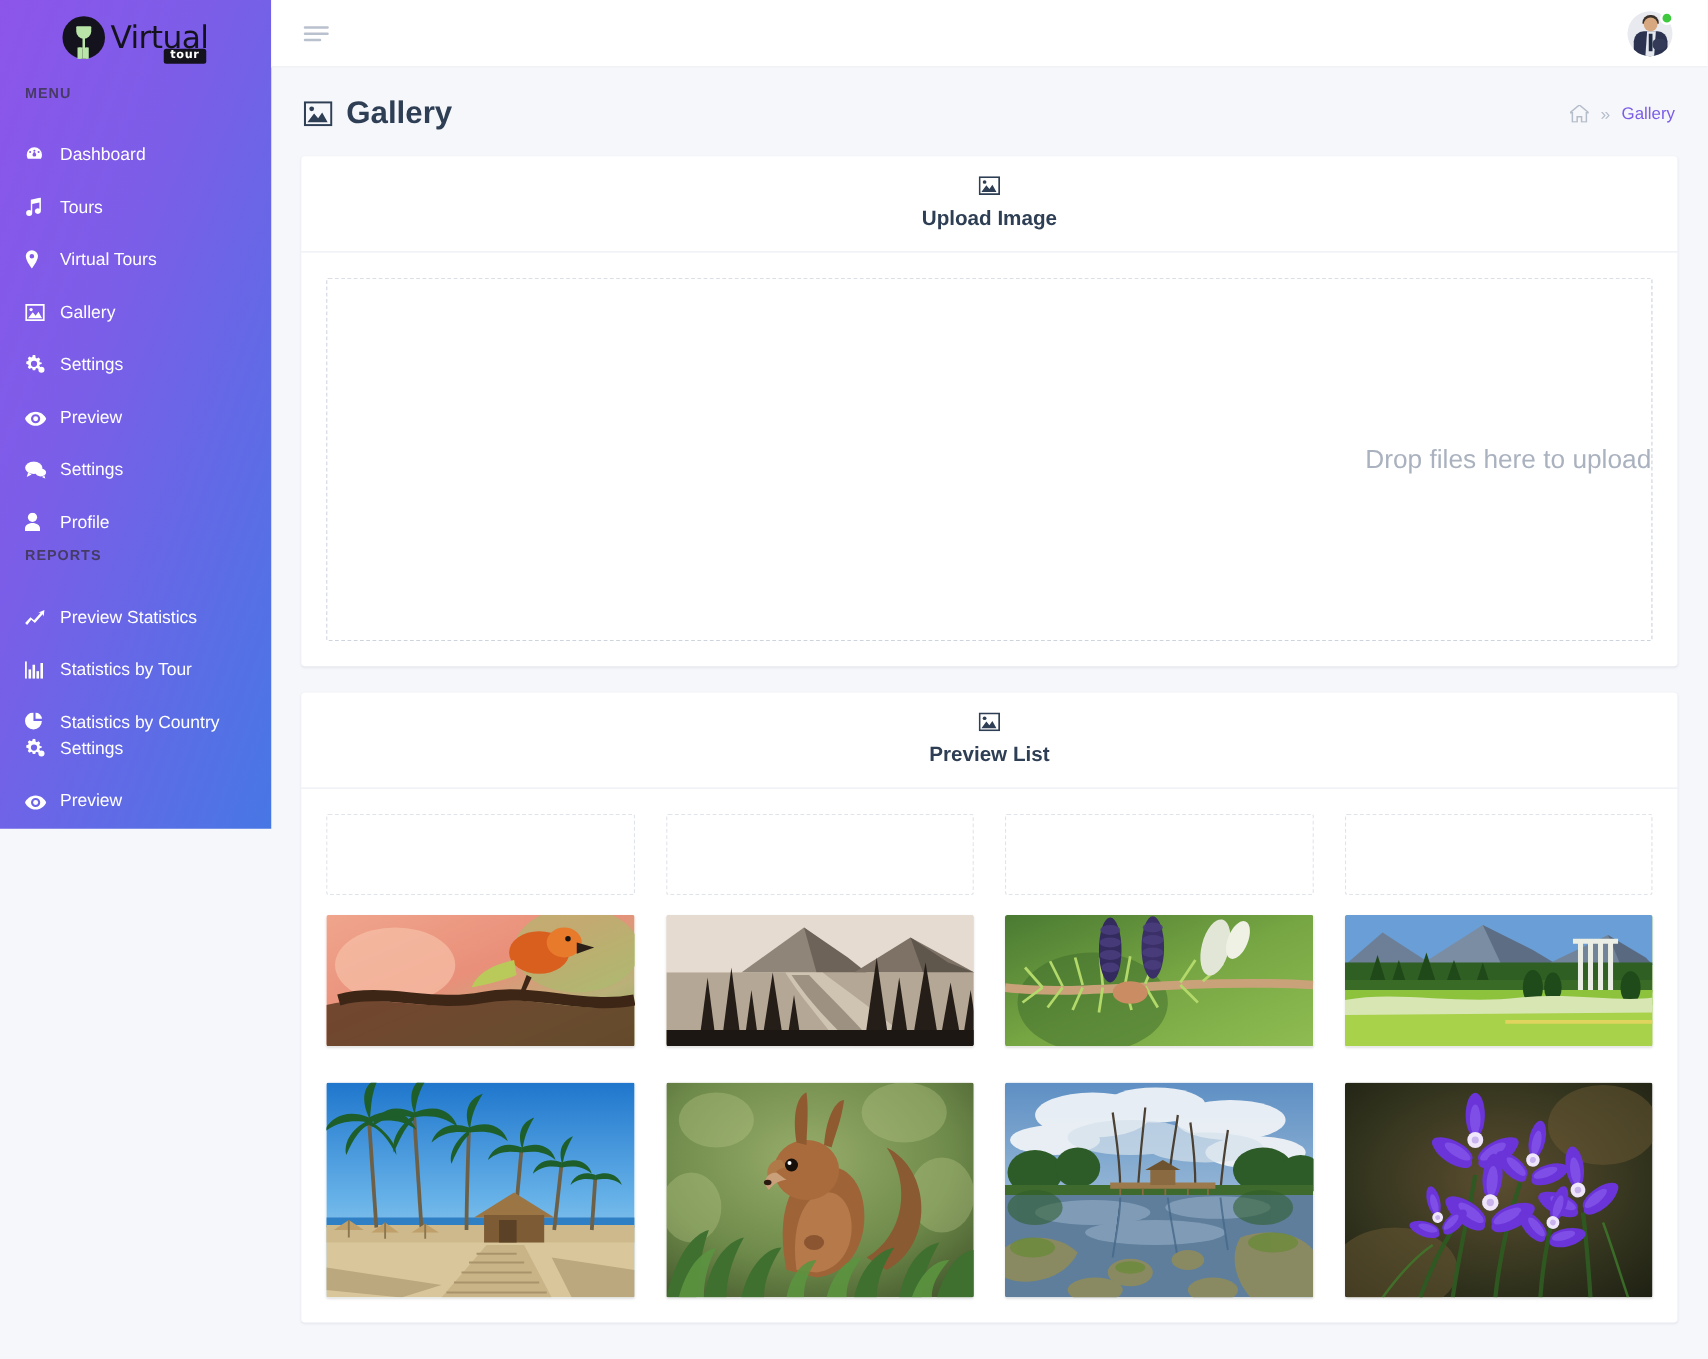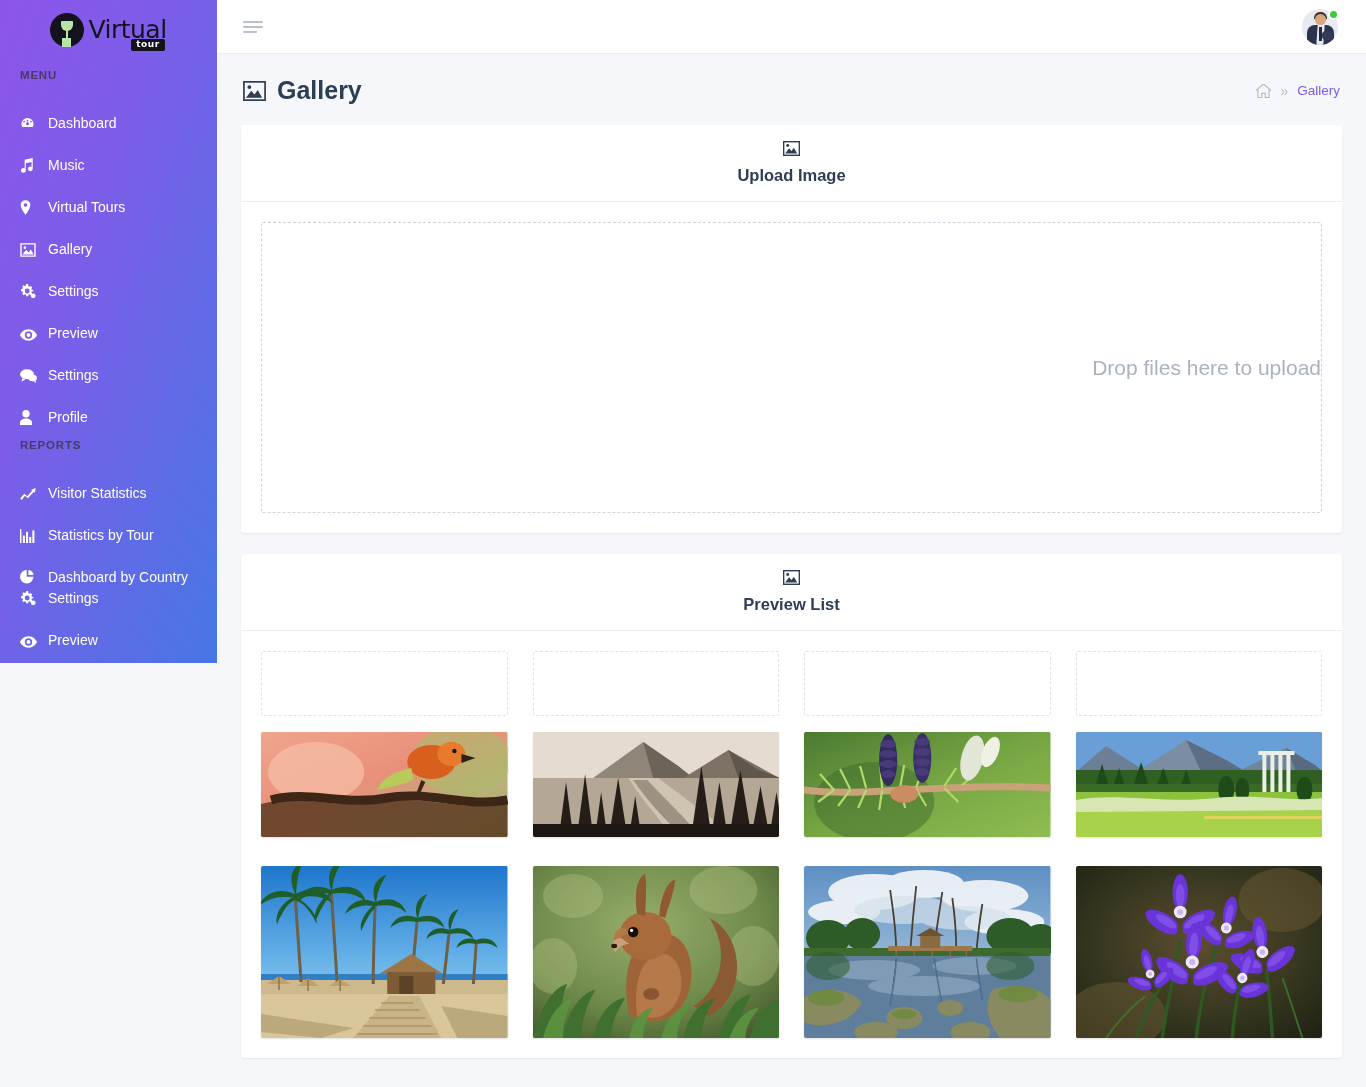--- a/index.html
+++ b/index.html
@@ -271,21 +271,21 @@
     </span>
     <span class="nav-label">Dashboard</span>
   </div>
 
   <div class="nav-item">
     <span class="nav-icon">
       <svg width="14" height="15" viewBox="0 0 14 16">
           <path d="M13 0 4.5 1.9v9.2a3.1 3.1 0 0 0-1.4-.33A2.6 2.6 0 0 0 .5 13.2 2.6 2.6 0 0 0 3.1 15.8a2.6 2.6 0 0 0 2.6-2.6V5.6L11.8 4.3v5.2a3.1 3.1 0 0 0-1.3-.3A2.6 2.6 0 0 0 7.9 11.4 2.6 2.6 0 0 0 10.5 14a2.6 2.6 0 0 0 2.6-2.6V0z"></path>
         </svg>
     </span>
-    <span class="nav-label">Music</span>
+    <span class="nav-label">Tours</span>
   </div>
 
   <div class="nav-item">
     <span class="nav-icon">
       <svg width="11" height="15" viewBox="0 0 12 16">
           <path d="M6 0a5.3 5.3 0 0 0-5.3 5.3C.7 9.3 6 16 6 16s5.3-6.7 5.3-10.7A5.3 5.3 0 0 0 6 0zm0 7.3a2 2 0 1 1 0-4 2 2 0 0 1 0 4z"></path>
         </svg>
     </span>
     <span class="nav-label">Virtual Tours</span>
   </div>
@@ -344,21 +344,21 @@
   </div>
 
   <div class="nav-section">REPORTS</div>
 
   <div class="nav-item">
     <span class="nav-icon">
       <svg width="16" height="13" viewBox="0 0 17 14">
           <path d="M0 11.3 4.6 6.2l3.1 2.7L13.4 2.4l-2.2-.1L16.6 0l-.6 5.6-.9-1.9-6.7 7.4-3.1-2.7L1.7 13z"></path>
         </svg>
     </span>
-    <span class="nav-label">Visitor Statistics</span>
+    <span class="nav-label">Preview Statistics</span>
   </div>
 
   <div class="nav-item">
     <span class="nav-icon">
       <svg width="15" height="14" viewBox="0 0 16 15">
           <rect x="0" y="0" width="1.5" height="15"></rect>
           <rect x="3" y="7" width="2.2" height="8"></rect>
           <rect x="6.4" y="3" width="2.2" height="12"></rect>
           <rect x="9.8" y="8.5" width="2.2" height="6.5"></rect>
           <rect x="13.2" y="1.5" width="2.2" height="13.5"></rect>
@@ -367,21 +367,21 @@
     <span class="nav-label">Statistics by Tour</span>
   </div>
 
   <div class="nav-item">
     <span class="nav-icon">
       <svg width="15" height="15" viewBox="0 0 16 16">
           <path d="M7.2 0A7.2 7.2 0 1 0 14.4 7.2H7.2z"></path>
           <path d="M9 0v5.4h5.4A5.5 5.5 0 0 0 9 0z"></path>
         </svg>
     </span>
-    <span class="nav-label">Dashboard by Country</span>
+    <span class="nav-label">Statistics by Country</span>
   </div>
 
   <div id="nav-clip">
     <div class="inner">
       <div class="nav-item">
         <span class="nav-icon">
           <svg width="16" height="15" viewBox="0 0 17 16">
               <path d="M6.6 0 6.2 1.6l-1 .45-1.4-.85-1.5 1.5.85 1.4-.45 1-1.6.4v2.1l1.6.4.45 1-.85 1.4 1.5 1.5 1.4-.85 1 .45.4 1.6h2.1l.4-1.6 1-.45 1.4.85 1.5-1.5-.85-1.4.45-1 1.6-.4V6.5l-1.6-.4-.45-1 .85-1.4-1.5-1.5-1.4.85-1-.45L8.7 0zm1.05 4.9a2.65 2.65 0 1 1 0 5.3 2.65 2.65 0 0 1 0-5.3z"></path>
               <circle cx="14" cy="12.6" r="2.6"></circle>
             </svg>

